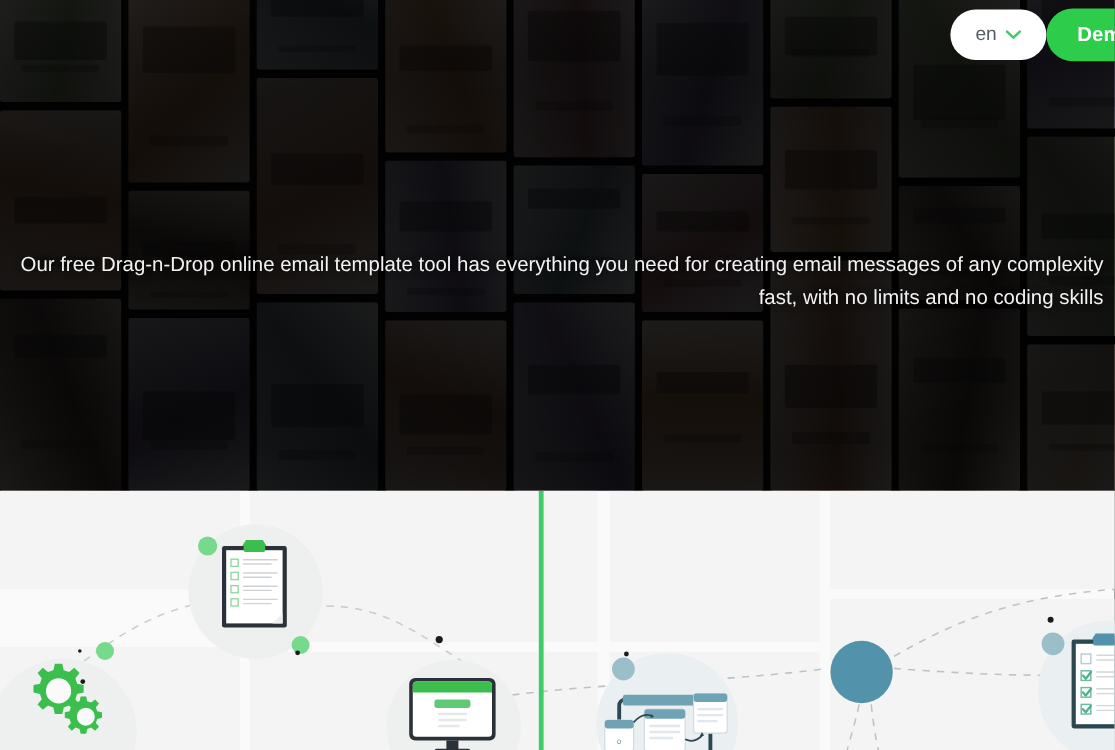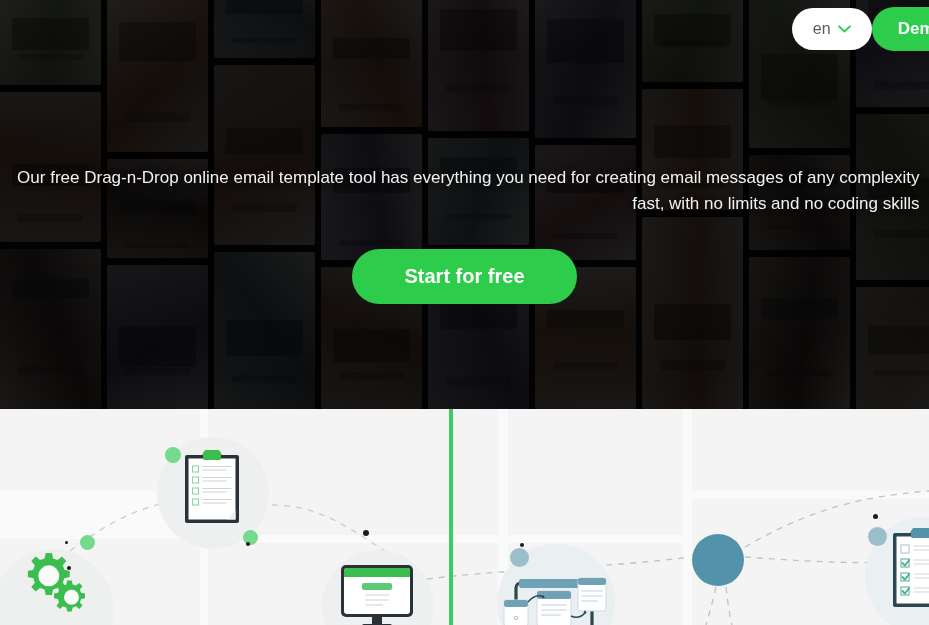--- a/index.html
+++ b/index.html
@@ -242,21 +242,20 @@
               <path d="M1.2 1.4 L6.5 6.4 L11.8 1.4" fill="none" stroke="#3ECC66" stroke-width="2.1" stroke-linecap="round" stroke-linejoin="round"></path>
             </svg>
         </span>
       </div>
       <div class="demo-btn">Demo</div>
     </div>
   </div>
 
   <div class="hero-body">
     <div class="subhead">Our free Drag-n-Drop online email template tool has everything you need for creating email messages of any complexity fast, with no limits and no coding skills</div>
-    <button class="cta">Start for free</button>
   </div>
 
   <div class="band">
     <div class="band-blocks">
       <div class="blk" style="left:0;top:0;width:200px;height:82px;"></div>
       <div class="blk" style="left:208px;top:0;width:290px;height:126px;"></div>
       <div class="blk" style="left:508px;top:0;width:175px;height:126px;"></div>
       <div class="blk" style="left:692px;top:0;width:237px;height:82px;"></div>
       <div class="blk" style="left:0;top:130px;width:200px;height:86px;"></div>
       <div class="blk" style="left:208px;top:134px;width:290px;height:82px;"></div>

